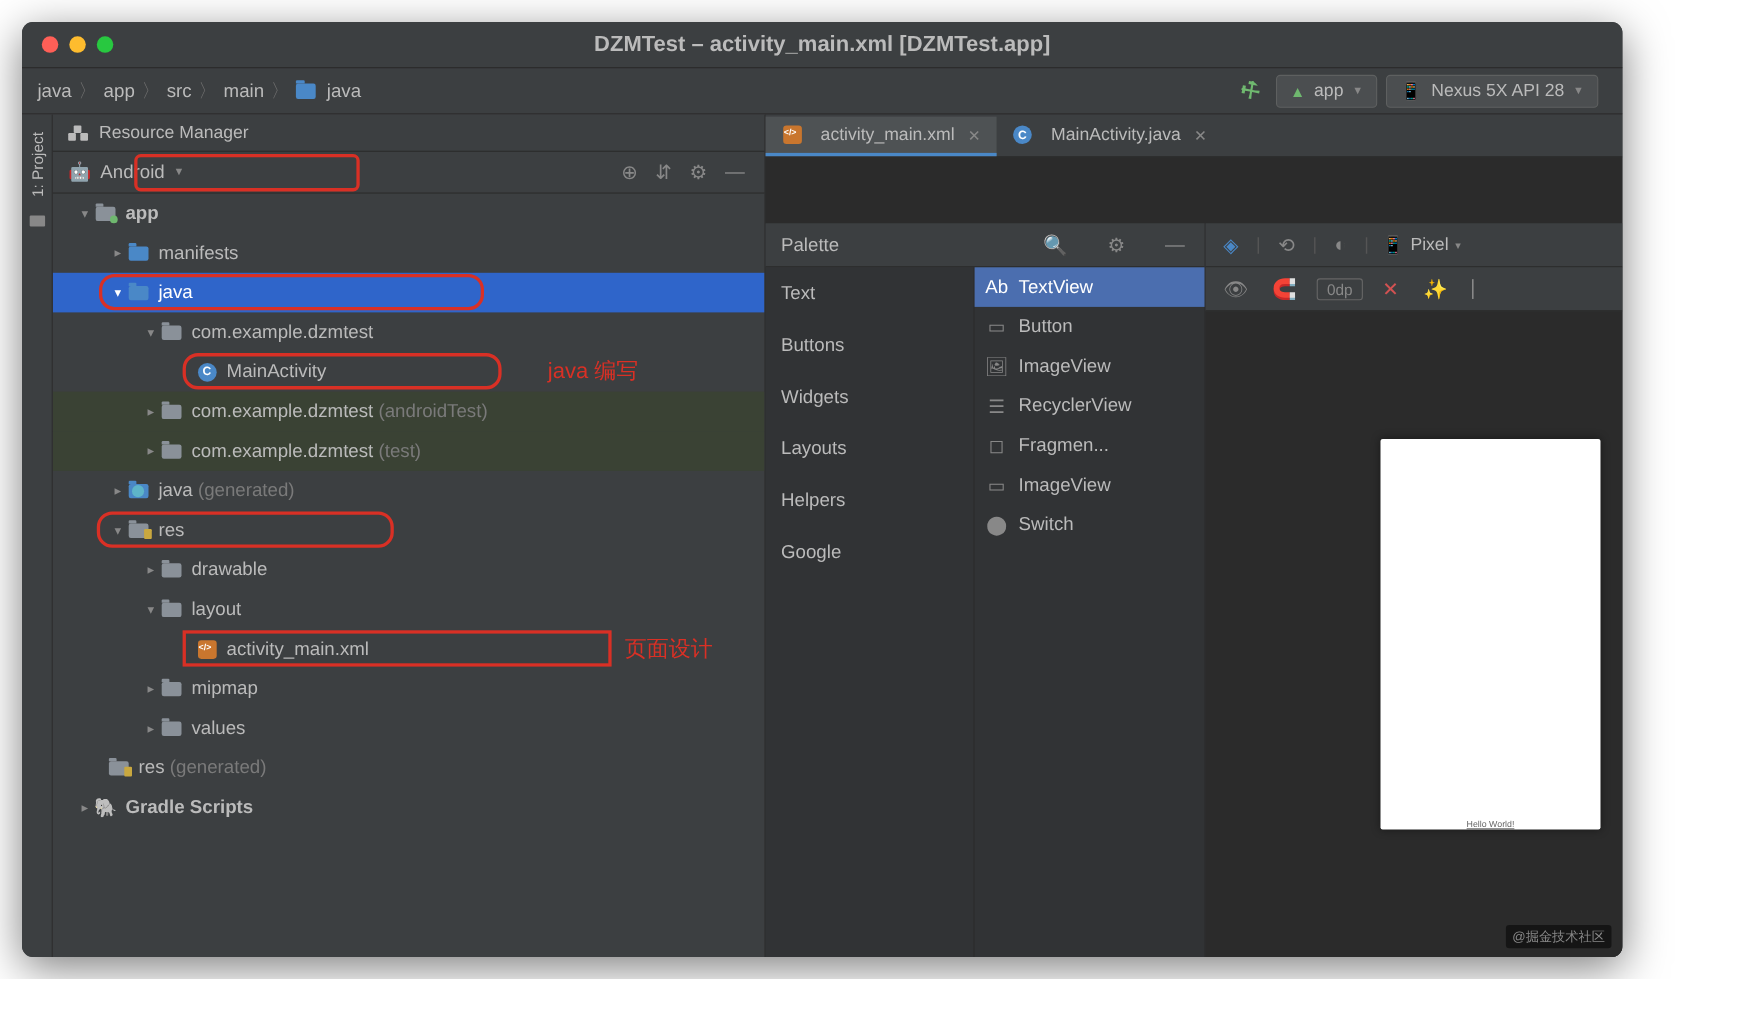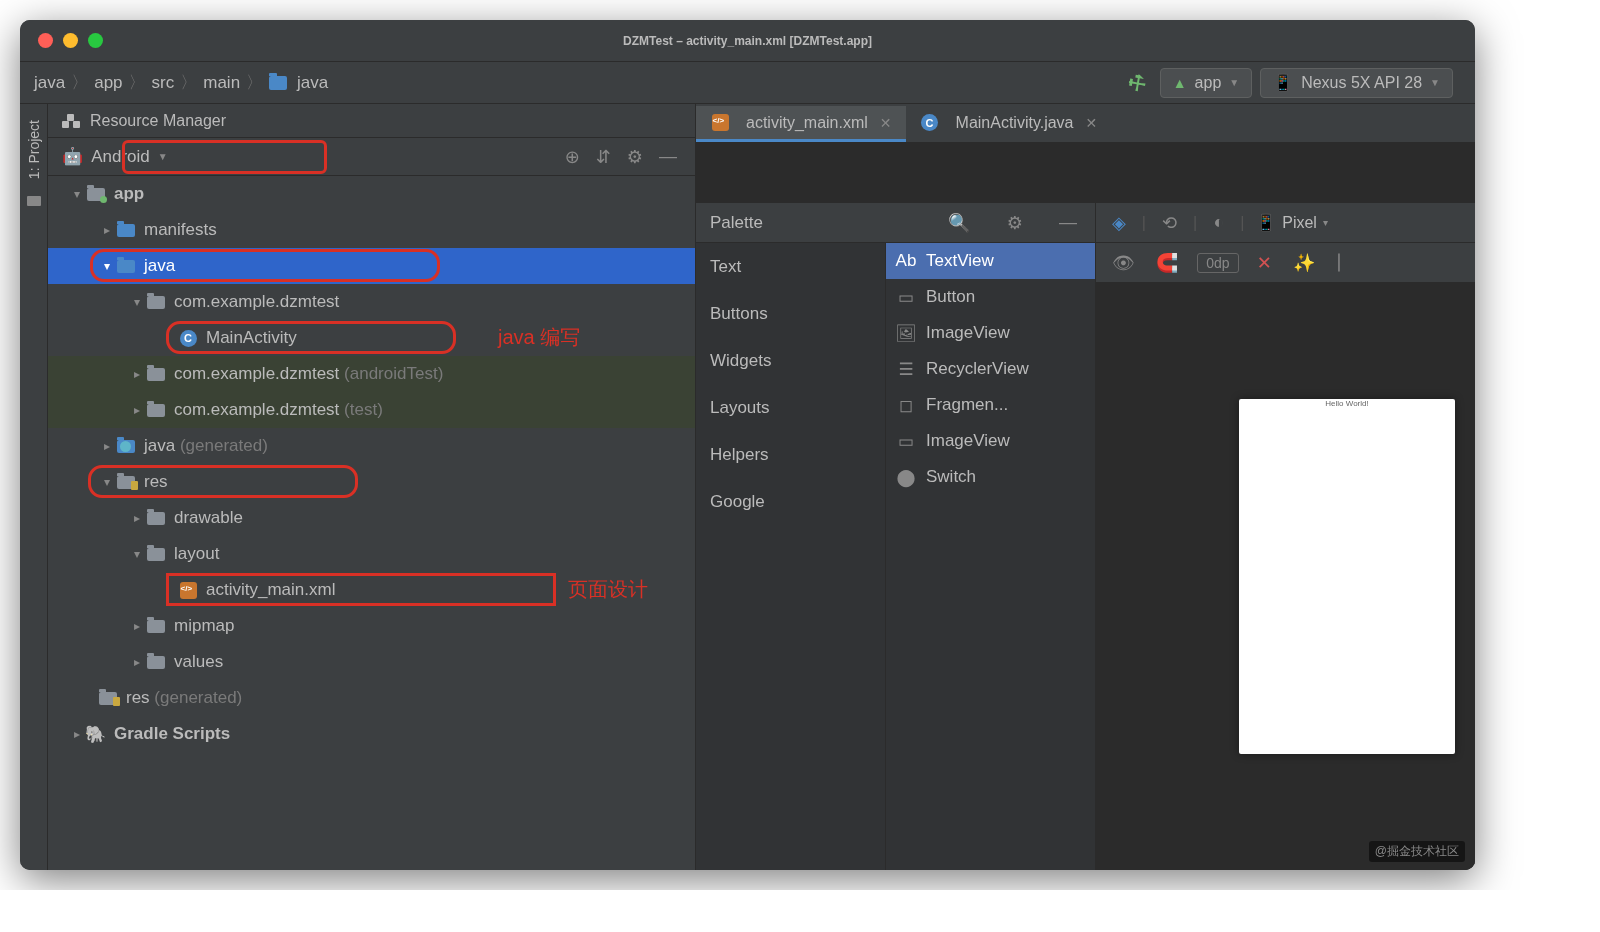--- a/index.html
+++ b/index.html
@@ -2,21 +2,21 @@
 <html><head>
 <meta charset="utf-8">
 <style>
 * { margin:0; padding:0; box-sizing:border-box; font-family:-apple-system,BlinkMacSystemFont,"Segoe UI",sans-serif; }
 body { background:#fff; padding:20px; }
 .window { width:1455px; height:850px; background:#3c3f41; border-radius:10px; overflow:hidden; display:flex; flex-direction:column; box-shadow:0 10px 40px rgba(0,0,0,0.5); position:relative; }
 .titlebar { height:42px; background:#3c3f41; display:flex; align-items:center; padding:0 18px; position:relative; border-bottom:1px solid #2b2b2b; }
 .traffic { display:flex; gap:10px; }
 .dot { width:15px; height:15px; border-radius:50%; }
 .dot.r{background:#ff5f57}.dot.y{background:#febc2e}.dot.g{background:#28c840}
-.title { position:absolute; left:0; right:0; text-align:center; color:#bbb; font-size:12px; font-weight:600; pointer-events:none; }
+.title { position:absolute; left:0; right:0; text-align:center; color:#bbb; font-size:20px; font-weight:600; pointer-events:none; }
 .toolbar { height:42px; background:#3c3f41; display:flex; align-items:center; padding:0 14px; border-bottom:1px solid #2b2b2b; }
 .crumbs { display:flex; align-items:center; gap:6px; color:#bbb; font-size:17px; }
 .crumb { cursor:pointer; }
 .chev { color:#6e6e6e; }
 .folder-ico { width:18px; height:14px; background:#4a88c7; border-radius:2px; display:inline-block; margin-right:4px; position:relative; }
 .folder-ico::before { content:''; position:absolute; top:-3px; left:0; width:8px; height:3px; background:#4a88c7; border-radius:1px 1px 0 0; }
 .spacer { flex:1; }
 .hammer { color:#6fb86f; font-size:20px; margin-right:14px; transform:rotate(-35deg); }
 .pill { background:#4b4e50; border:1px solid #5e6060; border-radius:4px; height:30px; display:flex; align-items:center; padding:0 12px; color:#bbb; font-size:16px; gap:8px; margin-right:8px; cursor:pointer; }
 .android-ico { color:#6fb86f; font-size:14px; }
@@ -70,21 +70,21 @@
 .pal-cat.act { background:#2e4768; }
 .pal-items { flex:1; }
 .pal-item { height:36px; display:flex; align-items:center; padding:0 10px; gap:10px; color:#bbb; font-size:17px; cursor:pointer; }
 .pal-item.act { background:#4b6eaf; color:#fff; }
 .pal-item .pi { width:20px; display:flex; justify-content:center; color:#888; }
 .pal-item.act .pi { color:#fff; }
 .design { flex:1; display:flex; flex-direction:column; }
 .des-tb1 { height:40px; display:flex; align-items:center; padding:0 12px; gap:12px; border-bottom:1px solid #2b2b2b; background:#3c3f41; color:#888; }
 .des-tb2 { height:40px; display:flex; align-items:center; padding:0 12px; gap:14px; border-bottom:1px solid #2b2b2b; background:#3c3f41; color:#888; }
 .des-canvas { flex:1; background:#2b2b2b; display:flex; justify-content:flex-end; align-items:center; padding:20px; }
-.phone { width:216px; height:355px; background:#fff; border-radius:2px; display:flex; align-items:flex-start; justify-content:center; font-size:8px; color:#666; box-shadow:0 0 8px rgba(0,0,0,0.4); }
+.phone { width:200px; height:355px; background:#fff; border-radius:2px; display:flex; align-items:flex-end; justify-content:center; font-size:8px; color:#666; box-shadow:0 0 8px rgba(0,0,0,0.4);text-decoration:underline; }
 .dp-box { border:1px solid #666; padding:1px 8px; font-size:14px; border-radius:3px; }
 .badge { position:absolute; bottom:8px; right:10px; color:#888; font-size:12px; background:rgba(0,0,0,0.5); padding:2px 6px; border-radius:3px; }
 </style>
 </head>
 <body>
 
 <div class="window">
 
   <div class="titlebar">
     <div class="traffic">

